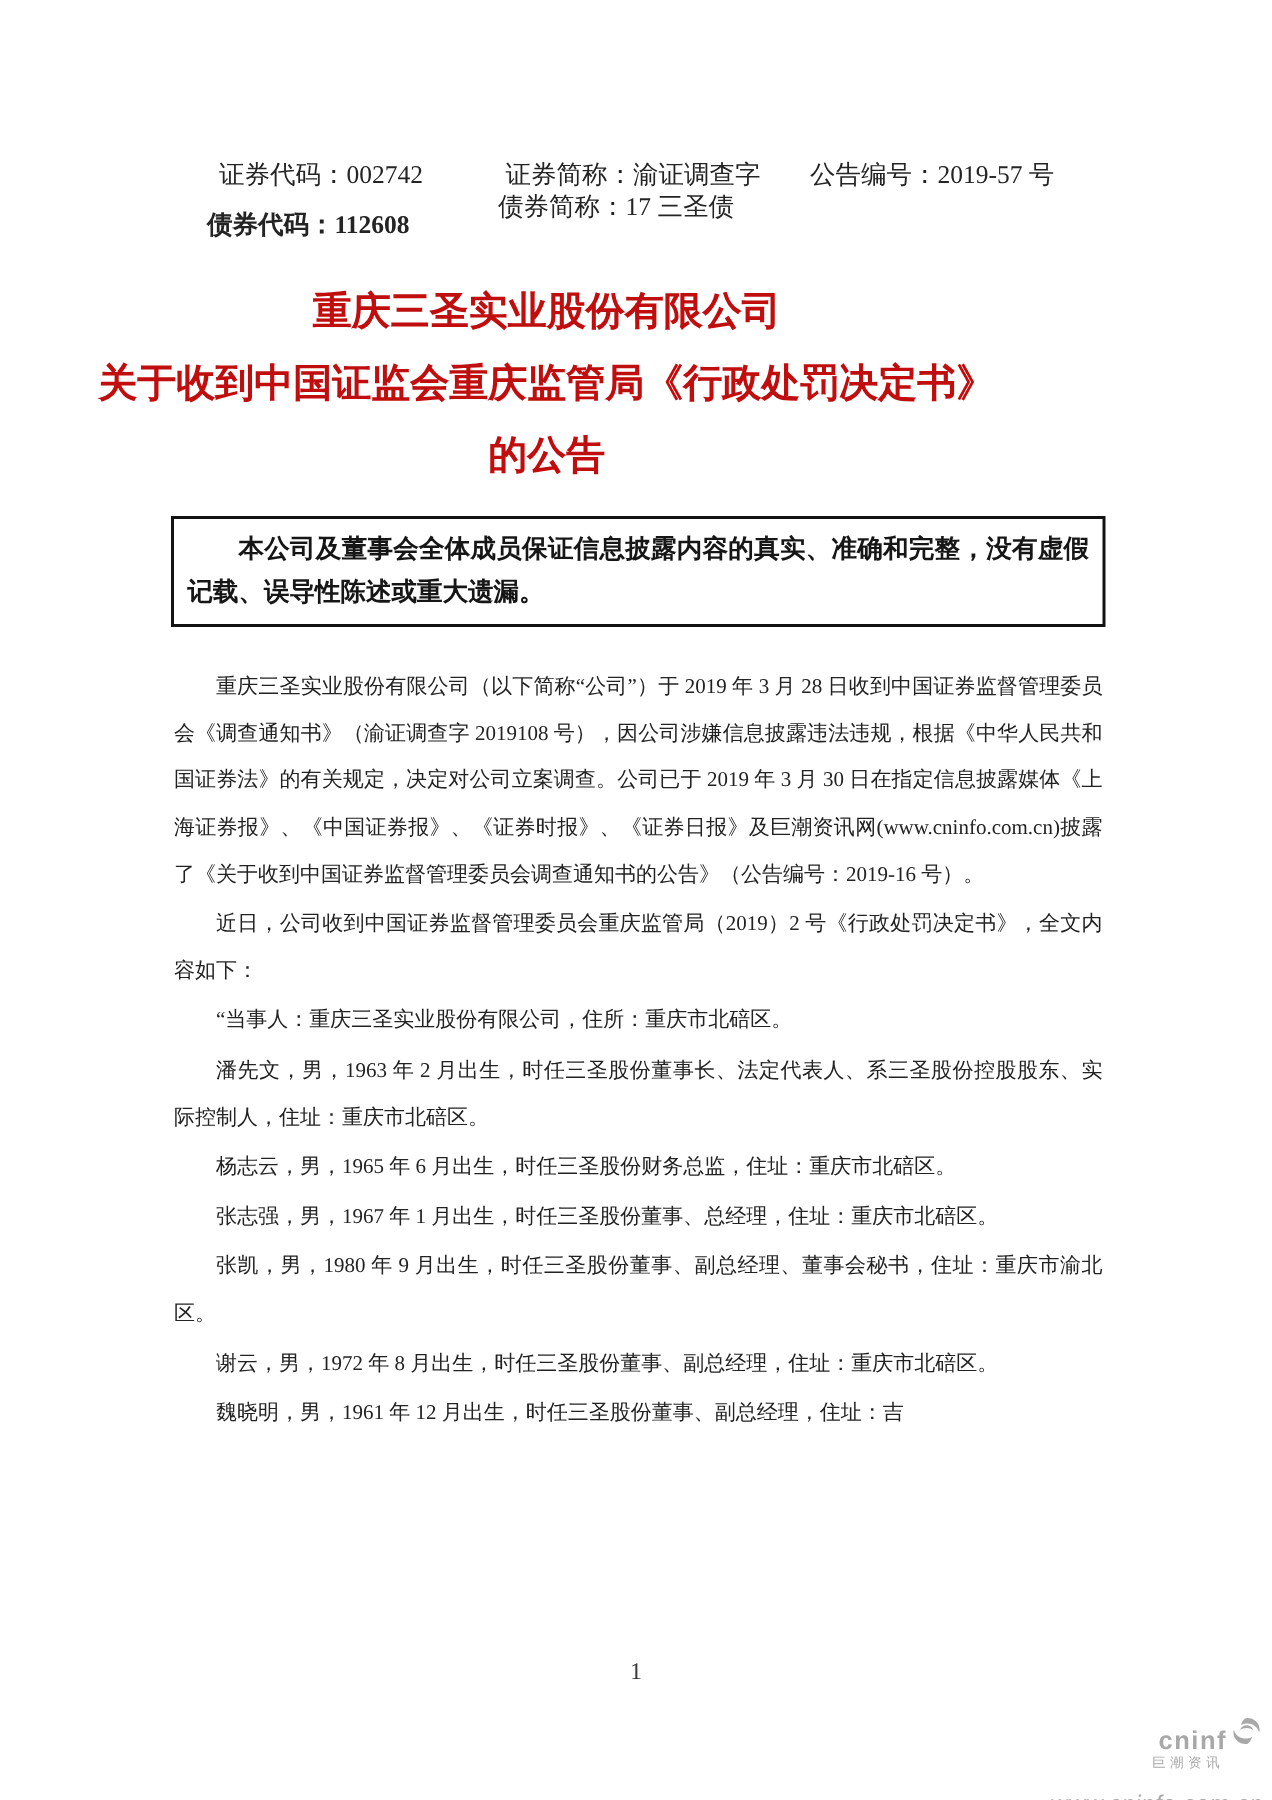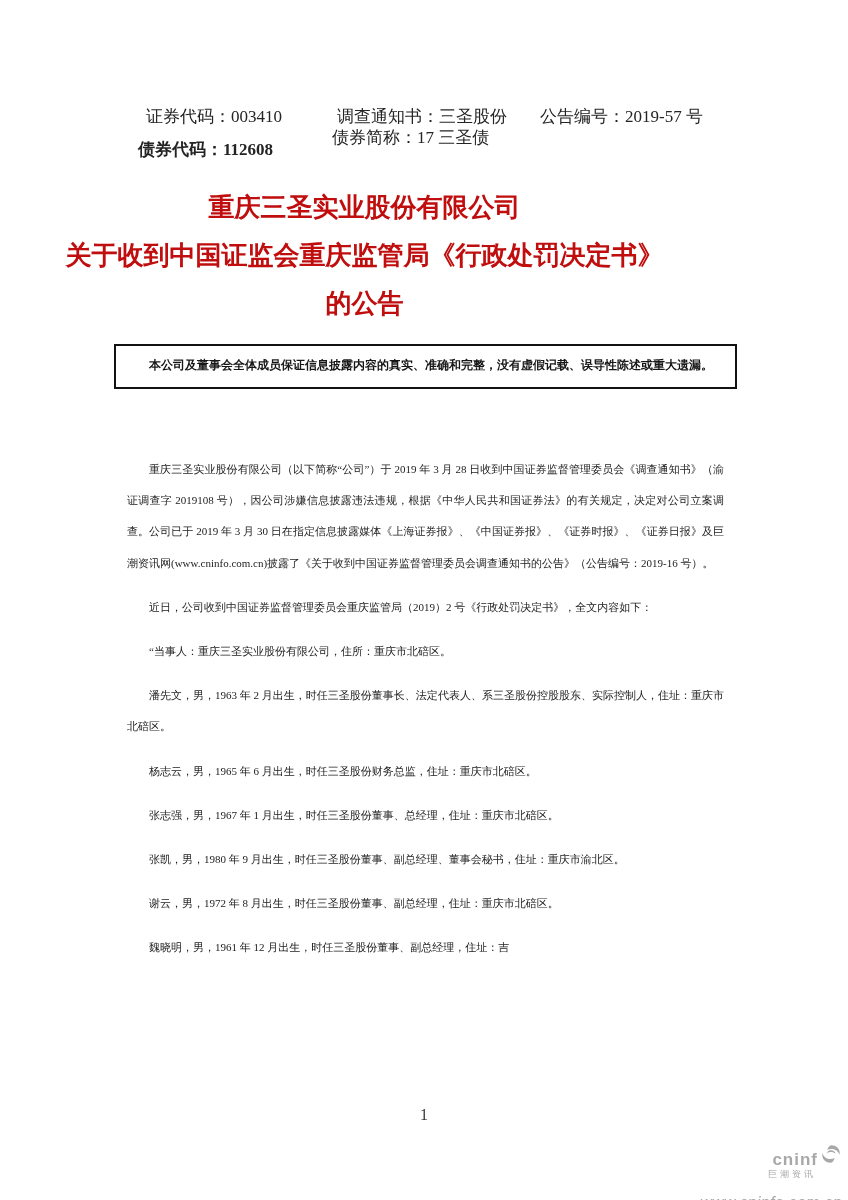--- a/index.html
+++ b/index.html
@@ -13,48 +13,48 @@
   .h-an{left:540px;top:105px;}
   .h-bc{left:138px;top:138px;font-weight:bold;}
   .h-bn{left:332px;top:126px;}
   .title{
     position:absolute;top:184px;left:0;width:729px;text-align:center;
     color:#c00d0d;font-weight:bold;font-size:26px;line-height:48px;
   }
   .box{
     position:absolute;left:114px;top:344px;width:623px;box-sizing:border-box;
     border:2px solid #121212;padding:5px 9px 7px;
-    font-weight:bold;font-size:12px;line-height:29px;text-indent:2em;text-align:justify;
+    font-weight:bold;font-size:17px;line-height:29px;text-indent:2em;text-align:justify;
     color:#161616;
   }
   .bodytext{position:absolute;left:114px;top:441px;width:623px;}
   .bodytext p{
-    margin:13px;text-indent:2em;font-size:11px;line-height:31.2px;
+    margin:2px;text-indent:2em;font-size:14px;line-height:31.2px;
     text-align:justify;color:#222222;
   }
   .pageno{
     position:absolute;top:1106px;left:0;width:848px;text-align:center;
     font-size:16px;color:#3a3a3a;
   }
   .logo{
     position:absolute;right:6px;top:1143px;text-align:right;color:#a8a8a8;
     font-family:"Liberation Sans","DejaVu Sans",sans-serif;line-height:1;
   }
   .logo-top{display:flex;align-items:flex-end;justify-content:flex-end;gap:2px;}
   .logo-brand{font-size:17px;font-weight:bold;letter-spacing:1px;}
   .logo-cn{font-size:9px;letter-spacing:3px;margin-top:2px;margin-right:26px;}
   .logo-url{font-size:16px;margin-top:16px;letter-spacing:0.3px;font-style:italic;}
 </style>
 </head>
 <body>
 
 <div class="page">
 
-  <span class="hdr h-sc">证券代码：003410</span>
-  <span class="hdr h-sn">调查通知书：三圣股份</span>
+  <span class="hdr h-sc">证券代码：002742</span>
+  <span class="hdr h-sn">证券简称：渝证调查字</span>
   <span class="hdr h-an">公告编号：2019-57 号</span>
   <span class="hdr h-bc">债券代码：112608</span>
   <span class="hdr h-bn">债券简称：17 三圣债</span>
 
   <div class="title">
     <div>重庆三圣实业股份有限公司</div>
     <div>关于收到中国证监会重庆监管局《行政处罚决定书》</div>
     <div>的公告</div>
   </div>
 

